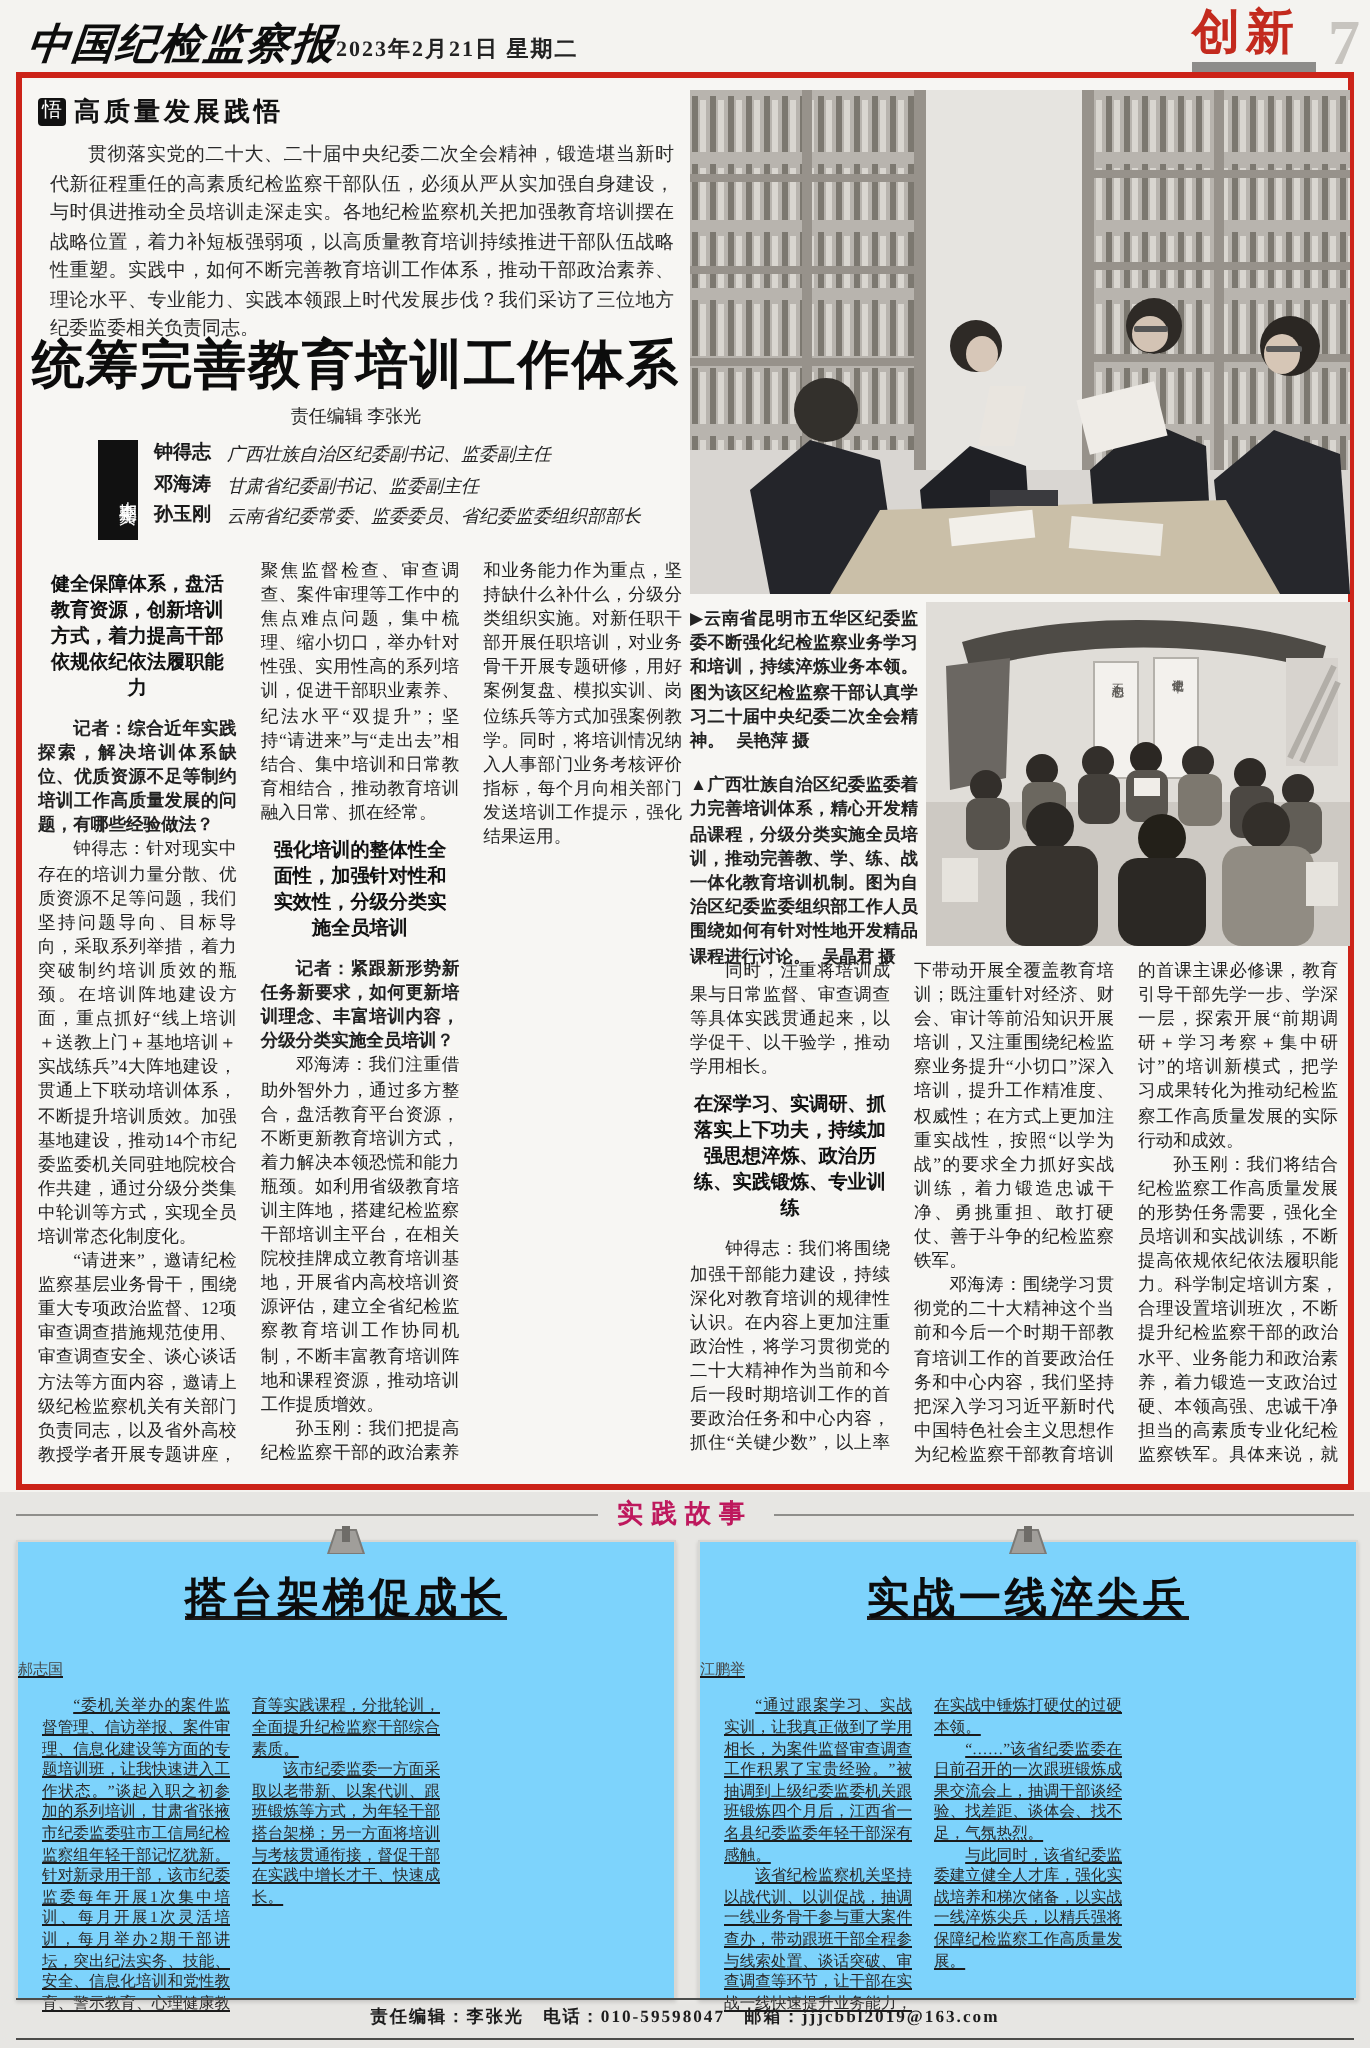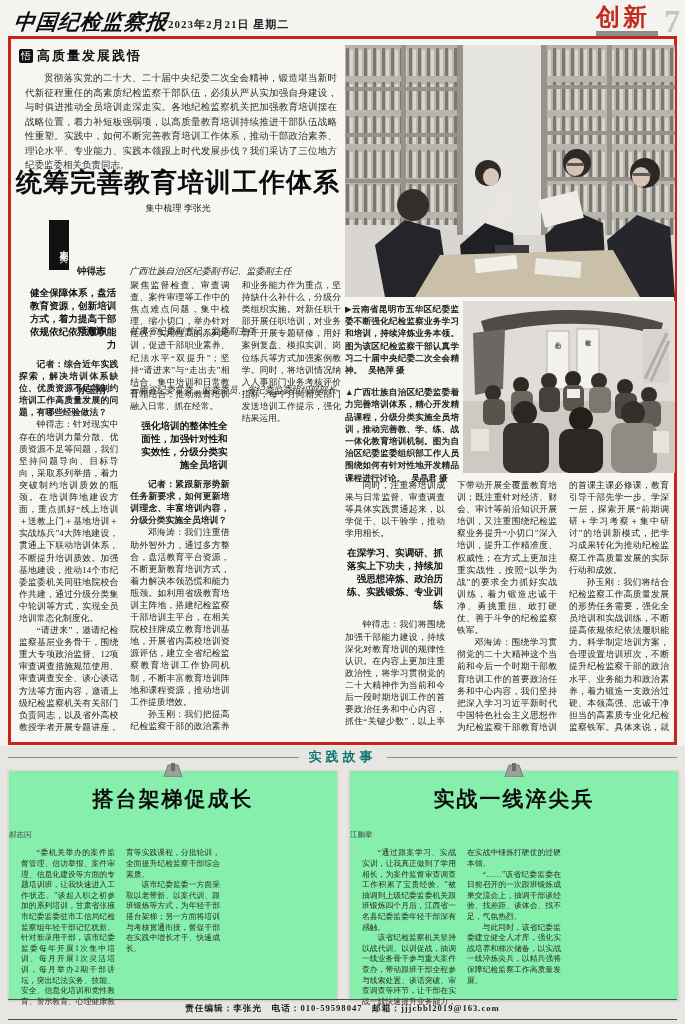--- a/index.html
+++ b/index.html
@@ -18,45 +18,45 @@
   .red-box{left:8px;top:36px;width:663px;height:703px;border:3px solid #cc2318;background:#f7f6f3;}
   .topic-row{left:8px;top:8px;display:flex;align-items:center;gap:4px;}
   .topic-icon{width:14px;height:14px;background:#111;color:#fff;font-size:10px;line-height:14px;text-align:center;border-radius:2px;}
   .topic-label{font-size:13px;font-weight:bold;letter-spacing:2px;color:#111;}
   .intro{left:14px;top:32px;width:312px;font-size:9.5px;line-height:14.5px;text-align:justify;text-indent:2em;color:#2b2b2b;}
   .headline{left:2px;top:126px;width:330px;text-align:center;font-size:26px;font-weight:900;letter-spacing:1px;color:#0c0c0c;}
   .byline{left:2px;top:163px;width:330px;text-align:center;font-size:9px;color:#222;}
   .guests{left:38px;top:181px;width:296px;display:flex;gap:8px;}
   .guest-tag{width:20px;height:46px;background:#111;color:#fff;font-size:9px;line-height:10.5px;writing-mode:vertical-rl;text-align:center;padding:2px 0;letter-spacing:1px;flex:none;}
   .guest-rows{flex:1;}
-  .guest-row{display:flex;gap:24px;line-height:15.5px;margin-top:44px;}
+  .guest-row{display:flex;gap:8px;line-height:15.5px;}
   .guest-name{font-weight:bold;font-size:9.5px;white-space:nowrap;}
   .guest-title{font-size:9px;font-style:italic;color:#222;}
 
   
   .colflow{column-gap:12px;column-fill:auto;overflow:hidden;font-size:8.8px;line-height:12.1px;text-align:justify;color:#222;}
   .left-flow{left:8px;top:240px;width:322px;height:455px;column-count:3;}
   .right-flow{left:334px;top:440px;width:324px;height:255px;column-count:3;}
   .colflow p{margin:0;text-indent:2em;}
-  .colflow p.t-subhead{font-weight:bold;text-indent:0;text-align:right;font-size:9.6px;line-height:13px;margin:7px 2px;break-inside:avoid;color:#111;}
+  .colflow p.t-subhead{font-weight:bold;text-indent:0;text-align:center;font-size:9.6px;line-height:13px;margin:7px 2px;break-inside:avoid;color:#111;}
   .colflow p.t-q{font-weight:bold;}
 
   
   .photo-frame{background:#d8d5d1;overflow:hidden;}
   .caption-block{left:334px;top:264px;width:114px;}
   .caption{font-size:8.6px;line-height:12.2px;text-align:justify;color:#222;margin:0 0 10px 0;font-weight:bold;}
   .caption .credit{font-weight:bold;white-space:nowrap;padding-left:6px;}
   .cap-marker{font-weight:bold;}
 
   
   .practice-bg{left:0;top:746px;width:685px;height:278px;background:#e7e6e3;}
   .practice-banner{left:8px;top:748px;width:669px;display:flex;align-items:center;gap:10px;}
   .practice-banner .rule{flex:1;height:1px;background:#8f8e8b;}
-  .practice-title{font-size:13px;font-weight:bold;letter-spacing:4px;color:#0f766e;}
-  .story-card{top:770px;width:328px;height:228px;background:#86efac;border:1px solid #d8d7d3;box-shadow:0 1px 2px rgba(0,0,0,.15);}
+  .practice-title{font-size:13px;font-weight:bold;letter-spacing:4px;color:#be185d;}
+  .story-card{top:770px;width:328px;height:228px;background:#7dd3fc;border:1px solid #d8d7d3;box-shadow:0 1px 2px rgba(0,0,0,.15);text-decoration:underline;}
   .clip{left:50%;top:-8px;transform:translateX(-50%);}
   .story-headline{margin-top:14px;text-align:center;font-size:21px;font-weight:900;letter-spacing:2px;color:#0c0c0c;}
   .story-author{text-align:left;font-size:7.5px;color:#444;margin-top:5px;}
   .story-cols{margin:8px 12px 0 12px;height:160px;column-count:3;column-gap:11px;column-fill:auto;overflow:hidden;font-size:7.8px;line-height:10.6px;text-align:justify;color:#2a2a2a;}
   .story-cols p{margin:0;text-indent:2em;}
 
   
   .footer-rule{left:8px;width:669px;height:1px;background:#4c4c4a;}
   .footer-text{left:0;top:1003px;width:685px;text-align:center;font-size:8.6px;font-weight:bold;color:#1c1c1c;letter-spacing:1px;}
 </style>
@@ -80,21 +80,21 @@
   <div class="abs red-box">
 
     <div class="abs topic-row">
       <div class="topic-icon">悟</div>
       <div class="topic-label">高质量发展践悟</div>
     </div>
 
     <p class="abs intro" style="margin:0;">贯彻落实党的二十大、二十届中央纪委二次全会精神，锻造堪当新时代新征程重任的高素质纪检监察干部队伍，必须从严从实加强自身建设，与时俱进推动全员培训走深走实。各地纪检监察机关把加强教育培训摆在战略位置，着力补短板强弱项，以高质量教育培训持续推进干部队伍战略性重塑。实践中，如何不断完善教育培训工作体系，推动干部政治素养、理论水平、专业能力、实践本领跟上时代发展步伐？我们采访了三位地方纪委监委相关负责同志。</p>
 
     <h1 class="abs headline" style="margin:0;">统筹完善教育培训工作体系</h1>
-    <div class="abs byline">集中梳理 李张光</div>
+    <div class="abs byline">责任编辑 李张光</div>
 
     <div class="abs guests">
       <div class="guest-tag">本期嘉宾</div>
       <div class="guest-rows">
 
           <div class="guest-row">
             <span class="guest-name">钟得志</span>
             <span class="guest-title">广西壮族自治区纪委副书记、监委副主任</span>
           </div>
 

